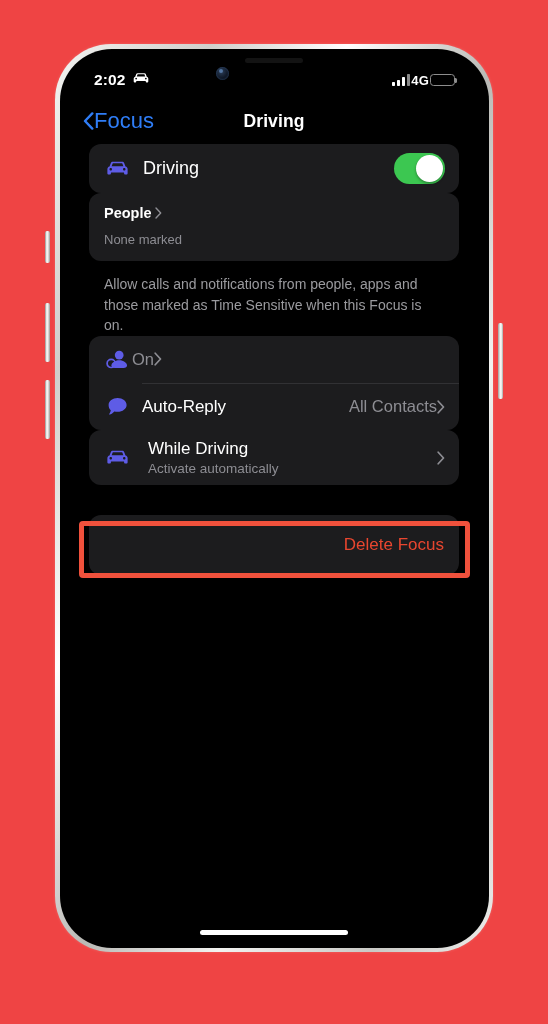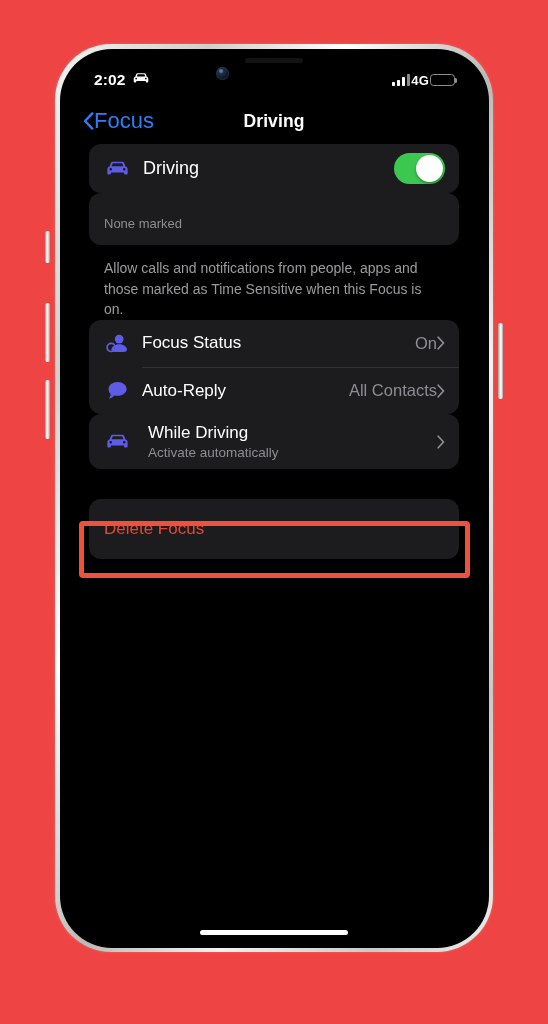--- a/index.html
+++ b/index.html
@@ -150,21 +150,21 @@
   .chev { width:8px; height:14px; flex:none; }
   .divider { height:.7px; background:#313134; margin-left:53px; }
 
   
   .wd-row { display:flex; align-items:center; height:55px; padding:0 14px; cursor:pointer; }
   .wd-texts { margin-left:16px; flex:1; }
   .wd-title { color:#fff; font-size:17px; }
   .wd-sub { color:#8d8d93; font-size:13.5px; margin-top:2px; }
 
   
-  .delete-card { height:60px; display:flex; align-items:center; padding:0 15px; cursor:pointer; }
+  .delete-card { height:60px; display:flex; align-items:center; padding:0 15px; cursor:pointer;justify-content:flex-end; }
   .delete-label { font-size:17px; }
 
   
   .highlight {
     position:absolute; left:79px; top:521px; width:391px; height:57px;
     border:5px solid #f0513c; border-radius:4px; z-index:40; pointer-events:none;
   }
 
   
   .home-indicator {
@@ -234,37 +234,42 @@
           </svg>
         </span>
         <span class="driving-label">Driving</span>
         <span class="toggle" style="background: rgb(60, 199, 81);">
           <span class="toggle-knob"></span>
         </span>
       </div>
 
 
       <div class="card people-card">
+        <div class="people-top">
+          <span class="people-title">People</span>
+          <svg class="chev-sm" viewBox="0 0 7 12" fill="none">
+            <path d="M1 1 L5.7 6 L1 11" stroke="#8D8D93" stroke-width="1.4" stroke-linecap="round" stroke-linejoin="round"></path>
+          </svg>
+        </div>
         <div class="people-sub">None marked</div>
       </div>
 
       <div class="footer-note">Allow calls and notifications from people, apps and those marked as Time Sensitive when this Focus is on.</div>
 
 
       <div class="card list-card">
 
         <div class="list-row">
           <span class="icon-box">
             <svg width="24" height="21" viewBox="0 0 24 21">
               <circle cx="5.2" cy="14.4" r="4.1" fill="none" stroke="#5E5CE6" stroke-width="1.7"></circle>
               <circle cx="13.2" cy="6.1" r="4.4" fill="#5E5CE6"></circle>
               <path d="M13.2 11.3 C17.6 11.3 21 13.9 21 16.6 C21 18.2 19.7 19 17.6 19 H8.8 C6.7 19 5.4 18.2 5.4 16.6 C5.4 13.9 8.8 11.3 13.2 11.3 Z" fill="#5E5CE6"></path>
             </svg>
           </span>
-          <span class="label">Focus Status</span>
           <span class="value">On</span>
           <svg class="chev" viewBox="0 0 8 14" fill="none">
             <path d="M1.2 1.2 L6.5 7 L1.2 12.8" stroke="#8D8D93" stroke-width="1.7" stroke-linecap="round" stroke-linejoin="round"></path>
           </svg>
         </div>
 
         <div class="divider"></div>
 
         <div class="list-row">
           <span class="icon-box">

